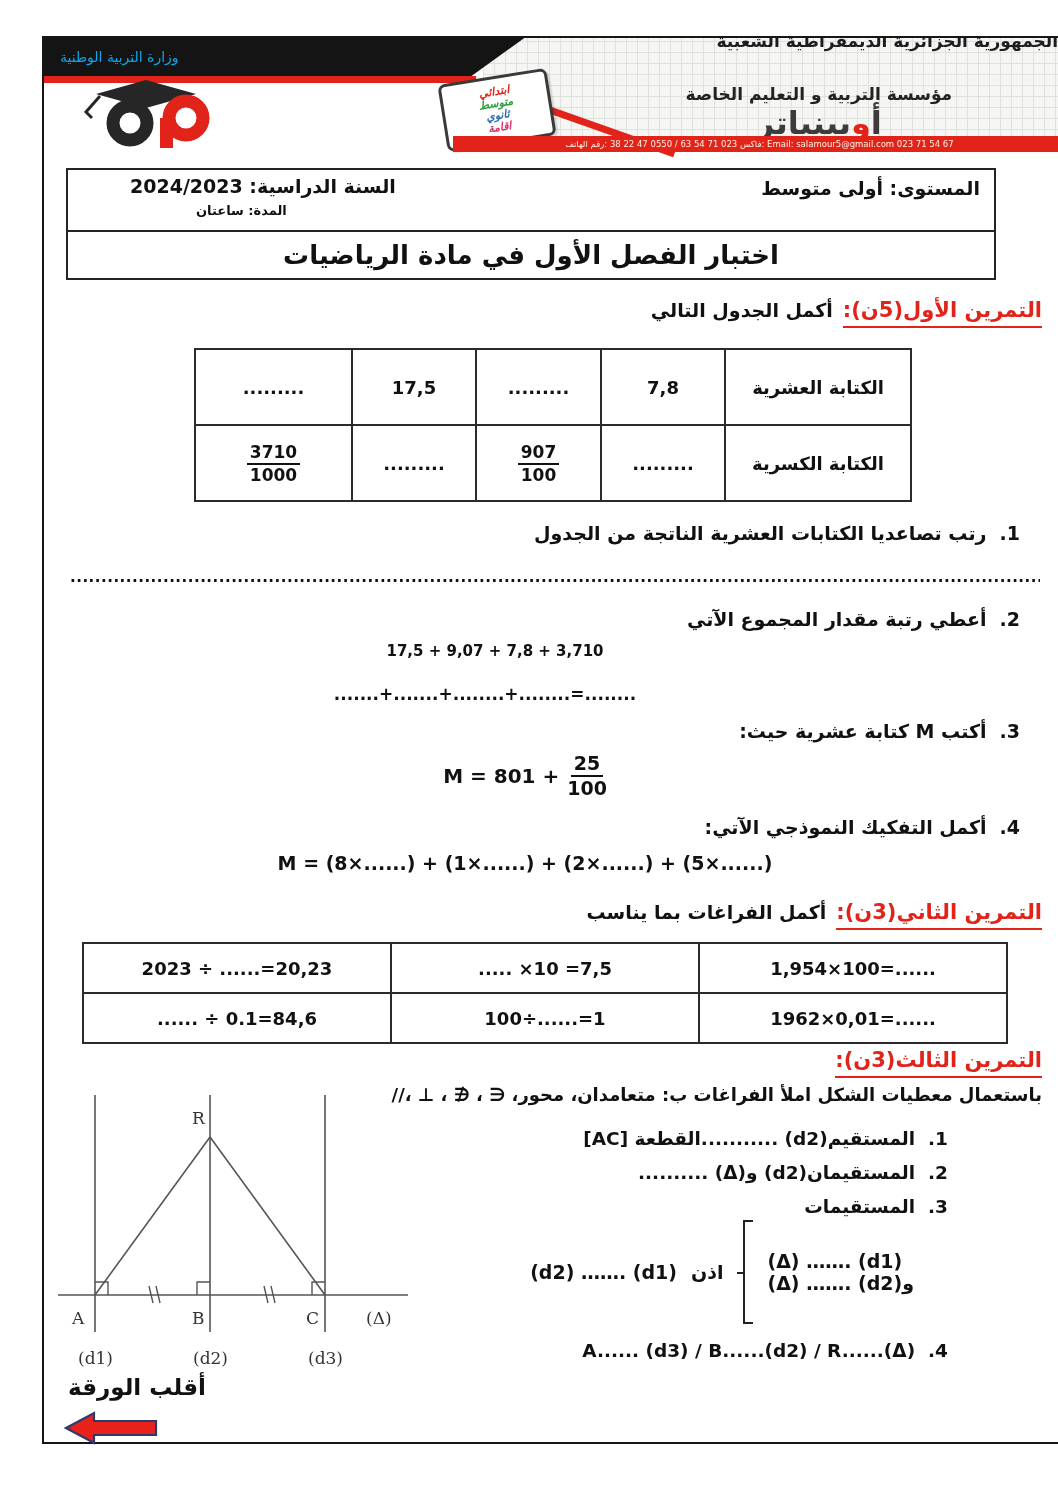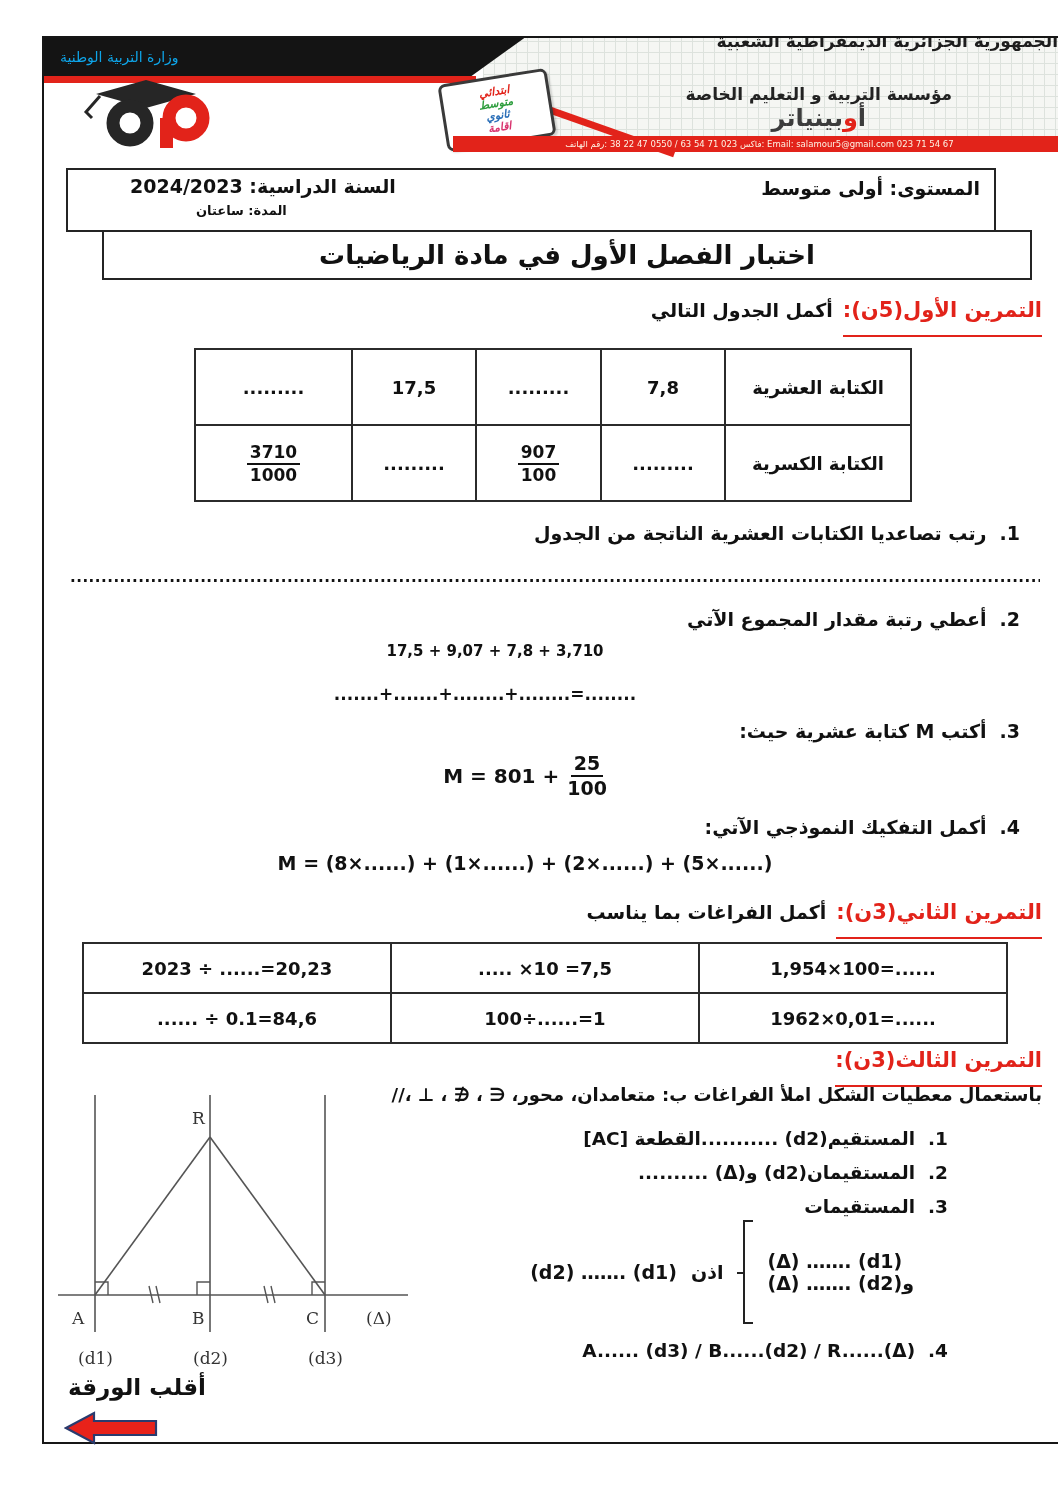--- a/index.html
+++ b/index.html
@@ -21,41 +21,41 @@
   .republic{position:absolute;top:-7px;right:8px;font-size:17px;font-weight:bold;color:#1d1d1d;white-space:nowrap;}
   .band{position:absolute;left:0;top:38px;width:100%;height:76px;}
   .stripe-h{position:absolute;left:0;top:0;width:432px;height:7px;background:#e2231a;}
   .stripe-diag{position:absolute;left:426px;top:2px;width:218px;height:7px;background:#e2231a;
       transform:rotate(19.5deg);transform-origin:left top;}
   .contact-strip{position:absolute;left:40%;right:0;top:60px;height:16px;background:#e2231a;
       display:flex;align-items:center;justify-content:center;}
   .contact-strip span{font-size:8.5px;color:rgba(255,255,240,.95);white-space:nowrap;direction:rtl;}
   .inst{position:absolute;top:8px;left:53%;right:14px;text-align:center;font-weight:bold;font-size:17px;color:#222;}
   .schoolname{position:absolute;top:28px;left:53%;right:14px;text-align:center;font-weight:bold;
-      font-size:24px;color:#3c3c3c;letter-spacing:2px;}
+      font-size:32px;color:#3c3c3c;letter-spacing:2px;}
   .schoolname .waw{color:#e2231a;}
   .board{position:absolute;left:398px;top:0px;width:104px;height:62px;background:#fff;
       border:3px solid #3a3a3a;border-radius:7px;transform:rotate(-9deg);
       display:flex;flex-direction:column;align-items:center;justify-content:center;line-height:1.1;
       box-shadow:2px 2px 2px rgba(0,0,0,.15);}
   .board span{font-size:11px;font-weight:bold;font-style:italic;}
   .lv0{color:#e2231a}.lv1{color:#2e9e3e}.lv2{color:#2b6fb8}.lv3{color:#d8336e}
 
   
   .infobox{position:absolute;left:22px;top:130px;width:930px;height:64px;border:2px solid #242424;box-sizing:border-box;}
   .titlebox{position:absolute;left:22px;top:192px;width:930px;height:50px;border:2px solid #242424;box-sizing:border-box;
-      display:flex;align-items:center;justify-content:center;margin-left:36px;}
+      display:flex;align-items:center;justify-content:center;}
   .lvl{position:absolute;right:14px;top:7px;font-weight:bold;font-size:19px;direction:rtl;}
   .year{position:absolute;left:62px;top:5px;font-weight:bold;font-size:19px;direction:rtl;}
   .dur{position:absolute;left:128px;top:33px;font-weight:bold;font-size:13px;direction:rtl;}
   .examtitle{font-weight:bold;font-size:26px;direction:rtl;}
 
   
   .exhead{position:absolute;right:24px;direction:rtl;display:flex;align-items:baseline;gap:10px;white-space:nowrap;}
-  .exhead .red{color:#e2231a;font-weight:bold;font-size:21px;border-bottom:2.5px solid #e2231a;padding-bottom:13px;}
+  .exhead .red{color:#e2231a;font-weight:bold;font-size:21px;border-bottom:2.5px solid #e2231a;padding-bottom:4px;}
   .exhead .sub{color:#111;font-weight:bold;font-size:19px;}
 
   
   table{border-collapse:collapse;}
   td{border:2px solid #2b2b2b;text-align:center;vertical-align:middle;font-weight:bold;font-size:18px;}
   .t1{position:absolute;left:150px;top:310px;direction:rtl;}
   .t1 td{height:72px;}
   .t1 .clabel{width:182px;}
   .t1 .c1{width:120px;}.t1 .c2{width:121px;}.t1 .c3{width:120px;}.t1 .c4{width:153px;}
   .t2{position:absolute;left:38px;top:904px;direction:rtl;}

